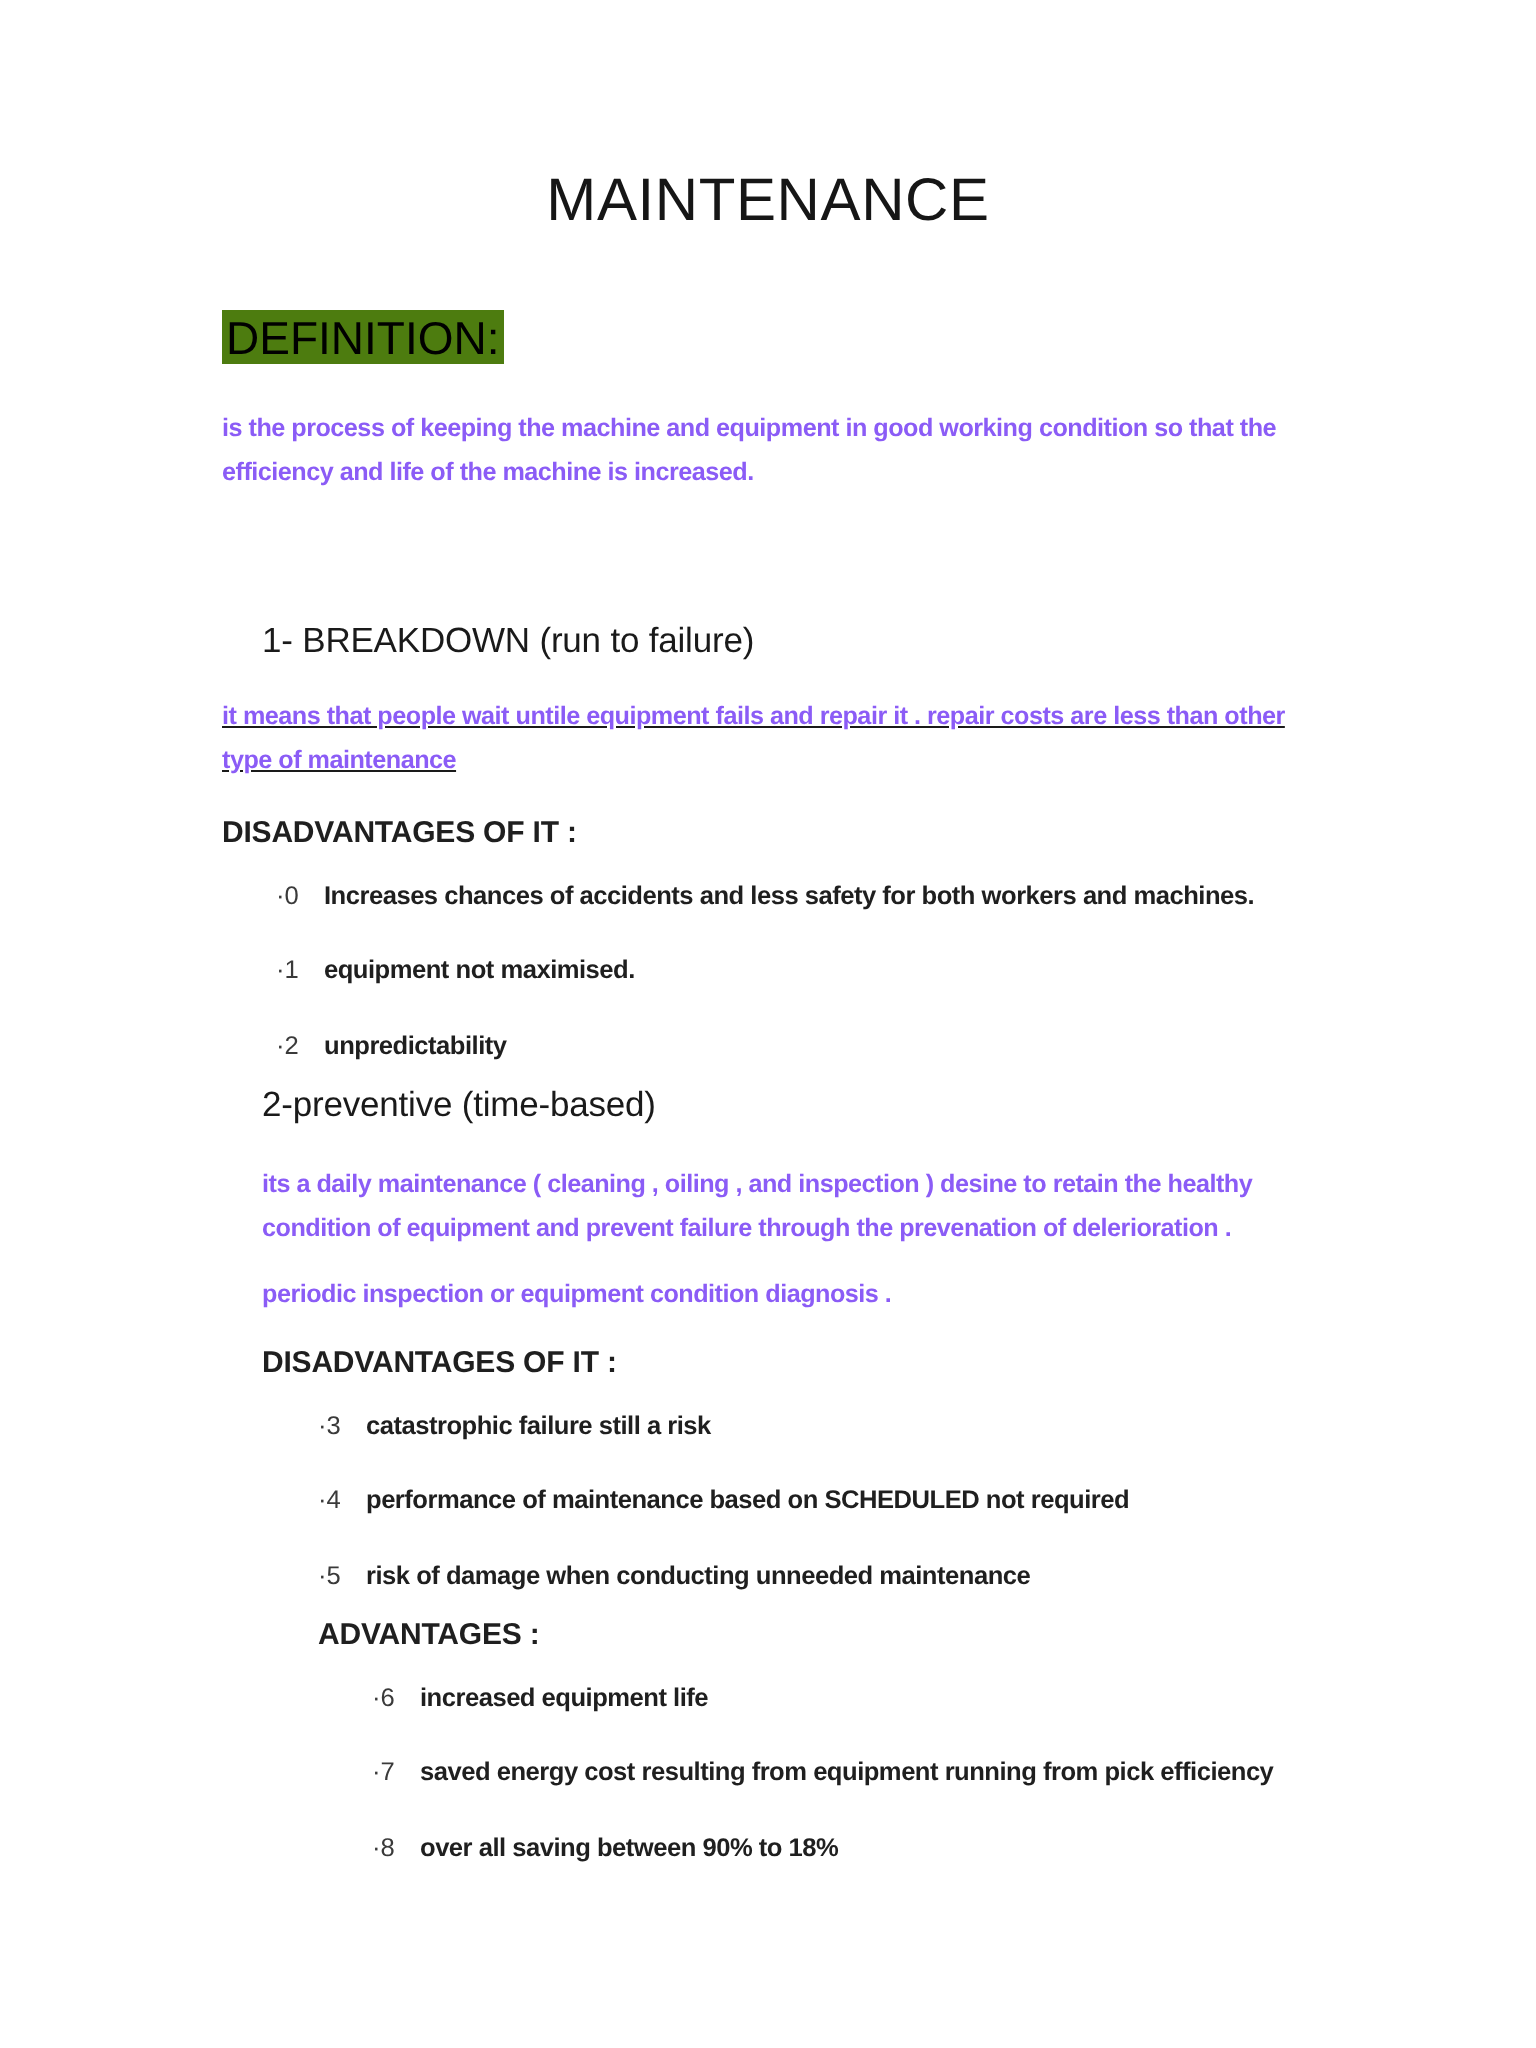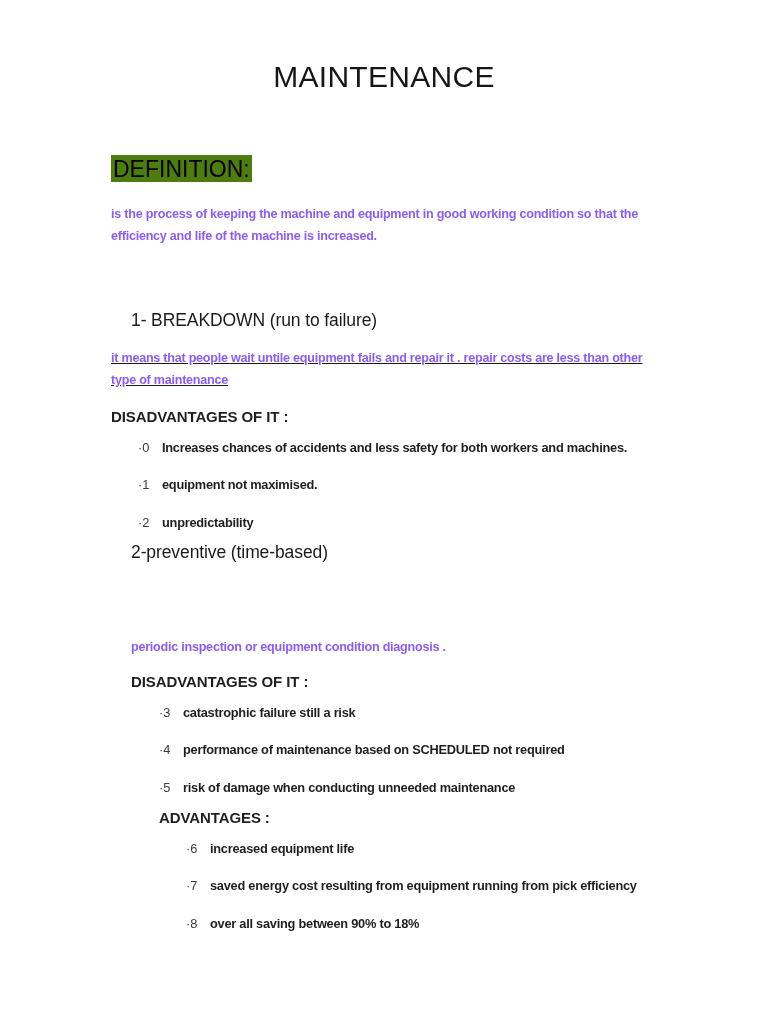--- a/index.html
+++ b/index.html
@@ -25,21 +25,21 @@
   }
 
   
   .doc-title {
     text-align: center;
     font-size: 30px;
     font-weight: 400;
     letter-spacing: 0.3px;
     color: #161616;
     margin: 0;
-    padding-top: 60px;
+    padding-top: 84px;
     line-height: 1.15;
   }
 
   
   .hl-heading {
     font-size: 23px;
     font-weight: 400;
     color: #000000;
     margin: 0;
     line-height: 1.2;
@@ -153,20 +153,23 @@
     <div class="list-item">
       <span class="list-marker">·2</span>
       <span class="list-text">unpredictability</span>
     </div>
   </div>
 
   <div class="blk" style="left:131px; top:541px;">
     <div class="sub-heading">2-preventive (time-based)</div>
   </div>
 
+  <div class="blk" style="left:131px; top:581px; width:500px;">
+    <p class="body-text">its a daily maintenance ( cleaning , oiling , and inspection ) desine to retain the healthy condition of equipment and prevent failure through the prevenation of delerioration .</p>
+  </div>
 
   <div class="blk" style="left:131px; top:636px; width:500px;">
     <p class="body-text">periodic inspection or equipment condition diagnosis .</p>
   </div>
 
   <div class="blk" style="left:131px; top:670px;">
     <div class="label-line">DISADVANTAGES OF IT :</div>
   </div>
 
   <div class="blk" style="left:159px; top:703px; width:490px;">

